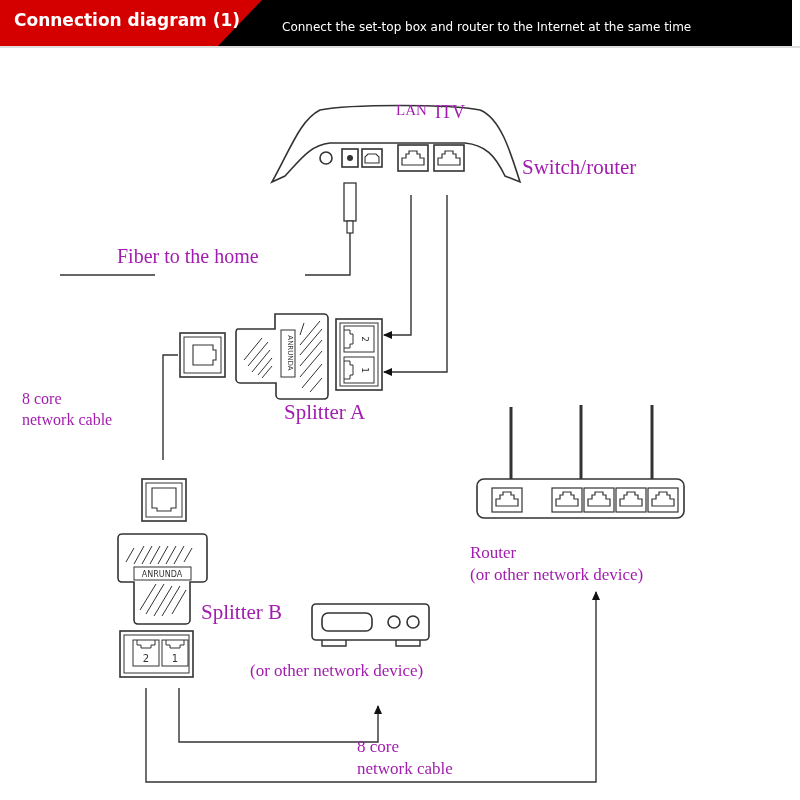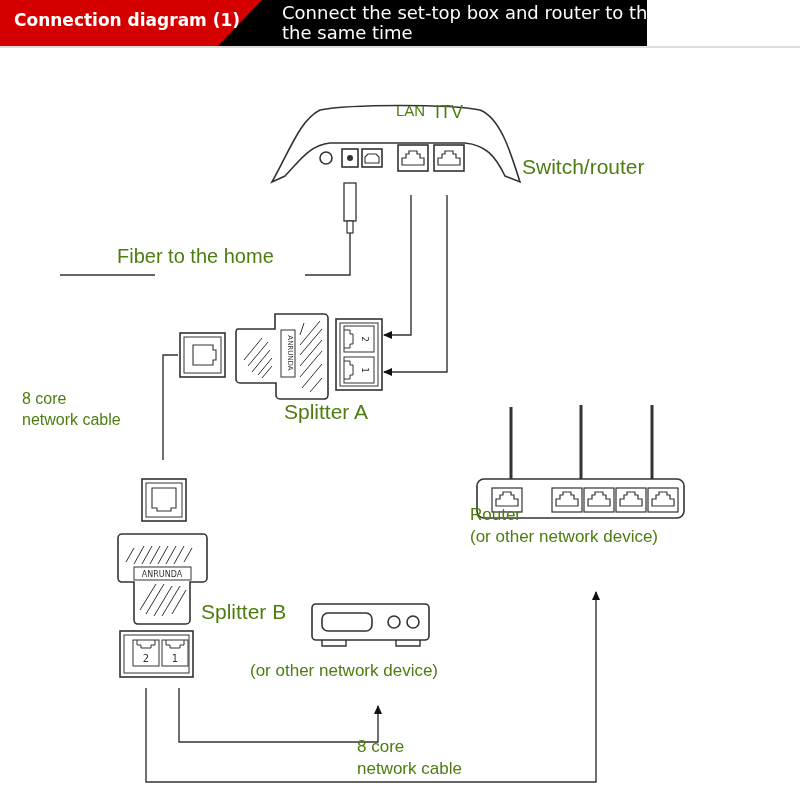--- a/index.html
+++ b/index.html
@@ -1,21 +1,21 @@
 <!DOCTYPE html>
 <html><head>
 <meta charset="utf-8">
 <style>
   html, body { margin:0; padding:0; background:#ffffff; }
   body { width:800px; height:800px; position:relative; overflow:hidden; font-family:"DejaVu Sans", sans-serif; color:#111; }
-  .header { position:absolute; left:0; top:0; width:647px; height:46px; background:#000; }
+  .header { position:absolute; left:0; top:0; width:792px; height:46px; background:#000; }
   .header-red { position:absolute; left:0; top:0; width:800px; height:46px; }
   .header-title { position:absolute; left:14px; top:10px; color:#fff; font-weight:bold; font-size:17px; font-family:"DejaVu Sans", sans-serif; }
-  .header-sub { position:absolute; left:282px; top:3px; width:510px; color:#fff; font-size:18px; line-height:20px; font-family:"DejaVu Sans", sans-serif; }
-  .lbl { position:absolute; font-family:Liberation Sans, sans-serif; color:#4d7c0f; white-space:nowrap; }
+  .header-sub { position:absolute; left:282px; top:17px; width:510px; color:#fff; font-size:12px; line-height:20px; font-family:"DejaVu Sans", sans-serif; }
+  .lbl { position:absolute; font-family:Liberation Serif, serif; color:#a21caf; white-space:nowrap; }
   .lbl.c { text-align:left; }
   svg.diag { position:absolute; left:0; top:0; }
   .thin { fill:none; stroke:#333; stroke-width:1.4; }
   .dev { fill:#fff; stroke:#333; stroke-width:1.6; }
 </style>
 </head>
 <body>
 
 <div class="header">
   <svg class="header-red" width="800" height="46">
@@ -135,21 +135,21 @@
 <div class="lbl" style="left:396px;top:102px;font-size:15px;">LAN</div>
 <div class="lbl" style="left:435px;top:102px;font-size:18px;">ITV</div>
 <div class="lbl" style="left:522px;top:155px;font-size:21px;">Switch/router</div>
 <div class="lbl" style="left:117px;top:245px;font-size:20px;">Fiber to the home</div>
 <div class="lbl" style="left:268px;top:400px;font-size:21px;margin-left:16px;">Splitter A</div>
 <div class="lbl c" style="left:22px;top:388px;width:140px;font-size:16px;line-height:21px;">
   <div>8 core</div>
   <div>network cable</div>
 </div>
 <div class="lbl" style="left:201px;top:600px;font-size:21px;">Splitter B</div>
-<div class="lbl c" style="left:470px;top:504px;width:240px;font-size:17px;line-height:22px;">
+<div class="lbl c" style="left:470px;top:542px;width:240px;font-size:17px;line-height:22px;">
   <div>Router</div>
   <div>(or other network device)</div>
 </div>
 <div class="lbl c" style="left:250px;top:660px;width:252px;font-size:17px;line-height:22px;">
   <div>(or other network device)</div>
 </div>
 <div class="lbl c" style="left:357px;top:736px;width:140px;font-size:17px;line-height:22px;">
   <div>8 core</div>
   <div>network cable</div>
 </div>

